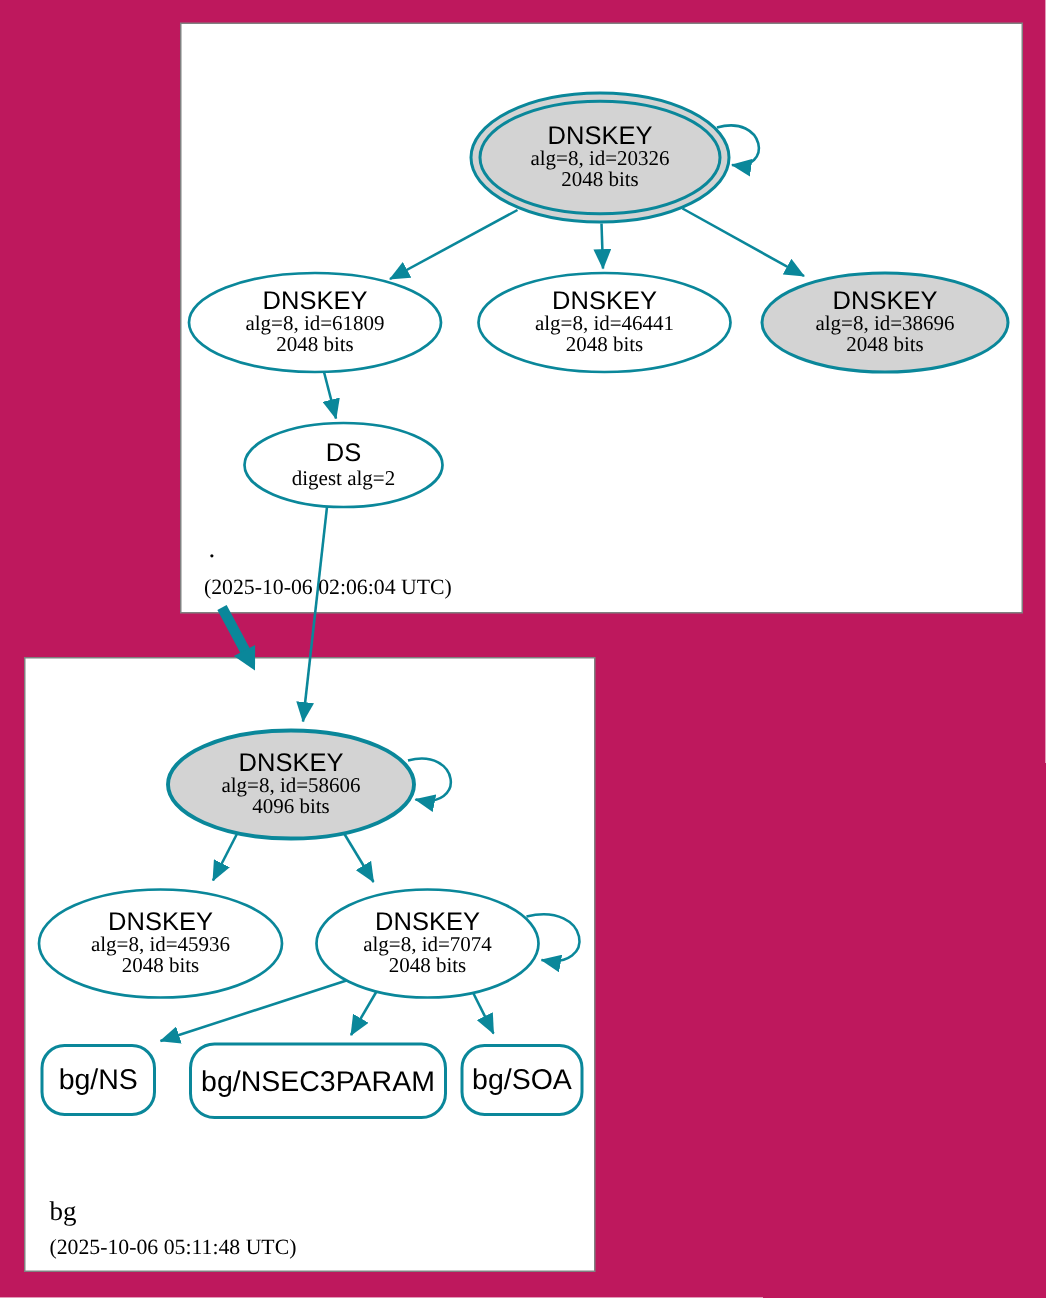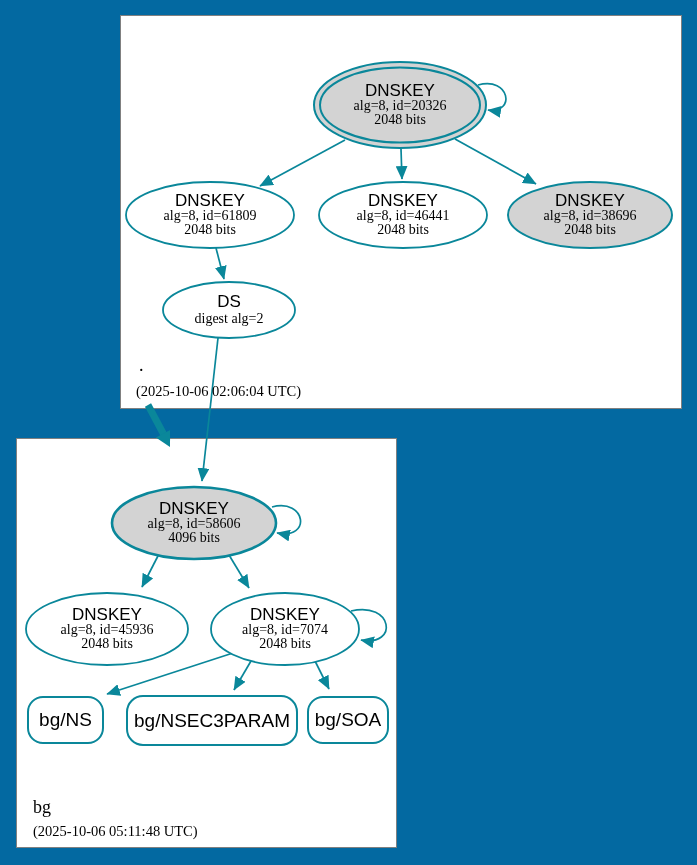--- a/index.html
+++ b/index.html
@@ -1,20 +1,20 @@
 <!DOCTYPE html>
 <html><head>
 <meta charset="utf-8">
 <style>
   html, body { margin: 0; padding: 0; background: #ffffff; }
   .stage {
     position: relative;
     width: 697px;
     height: 865px;
-    background: #0369a1;
+    background: #be185d;
     font-family: "Liberation Sans", sans-serif;
   }
   svg { display: block; }
   .zone-box { fill: #ffffff; stroke: #808080; stroke-width: 1; }
   .edge { stroke: #0a879a; stroke-width: 1.7; fill: none; }
   .edge-thick { stroke: #0a879a; stroke-width: 7; fill: none; }
   .node-ellipse { fill: #ffffff; stroke: #0a879a; stroke-width: 1.8; }
   .node-ellipse-sep { fill: #d3d3d3; stroke: #0a879a; stroke-width: 2; }
   .node-ellipse-inner { fill: none; stroke: #0a879a; stroke-width: 2; }
   .node-ellipse-ksk { fill: #d3d3d3; stroke: #0a879a; stroke-width: 2.6; }

